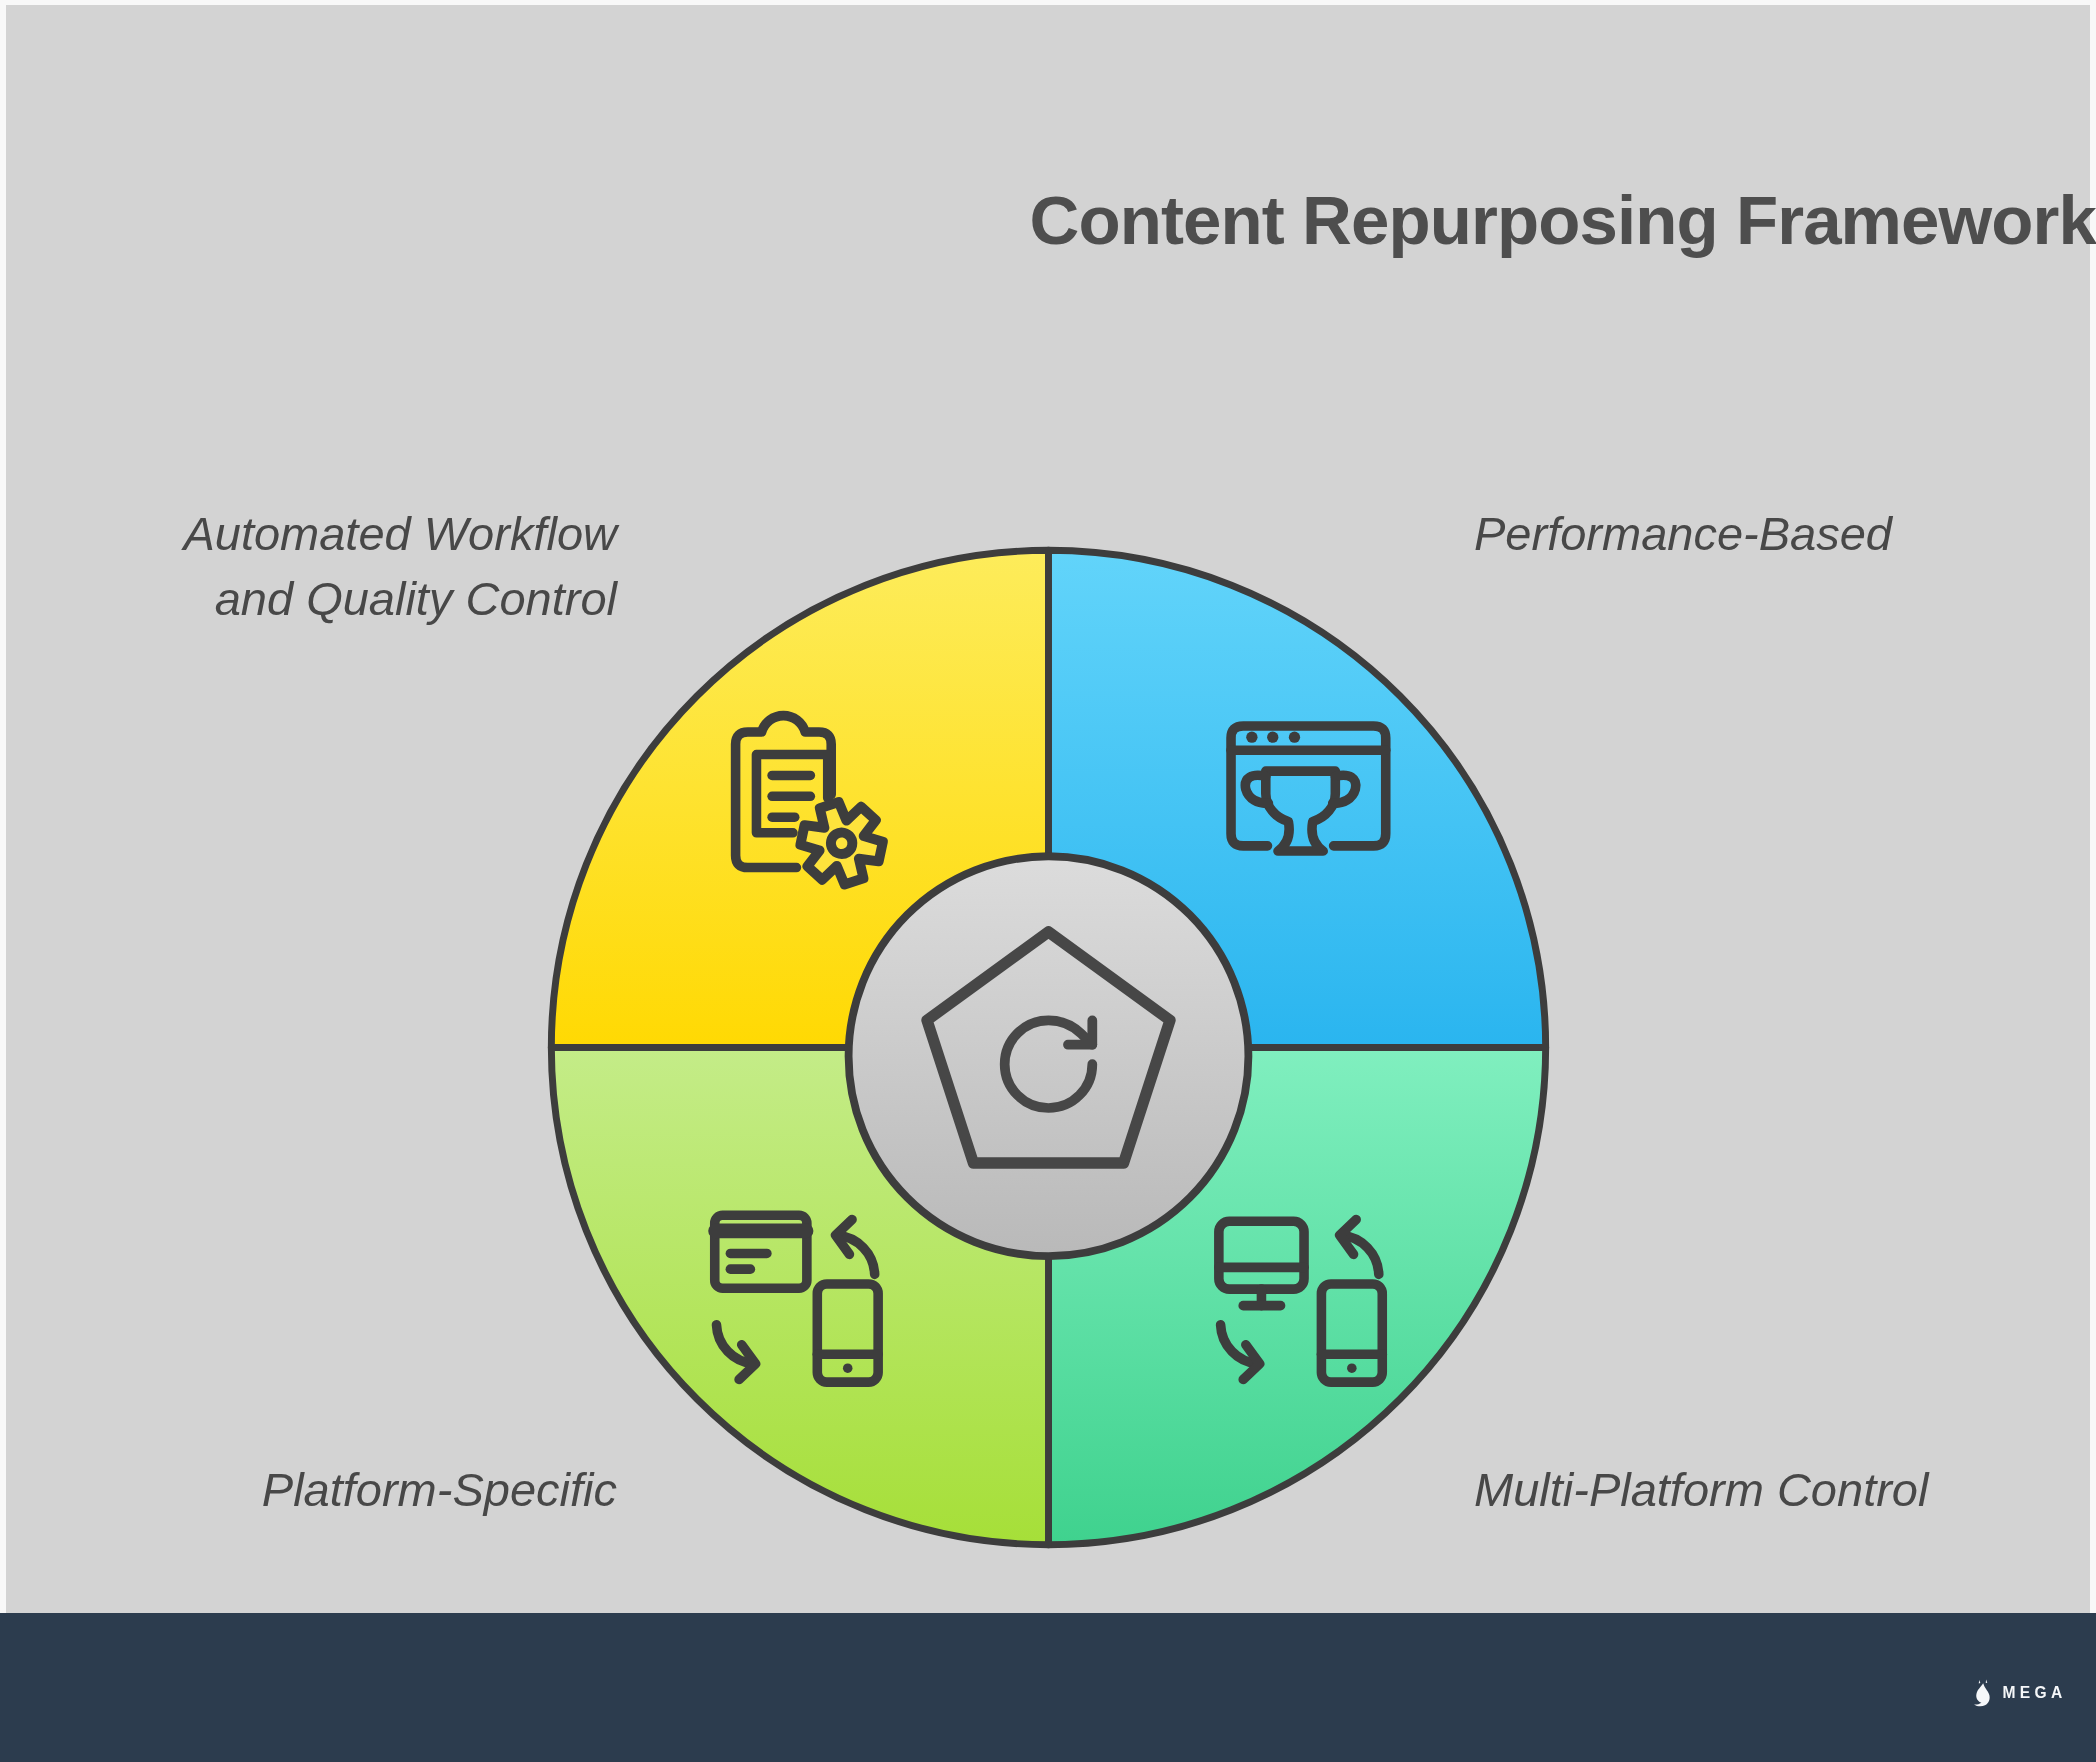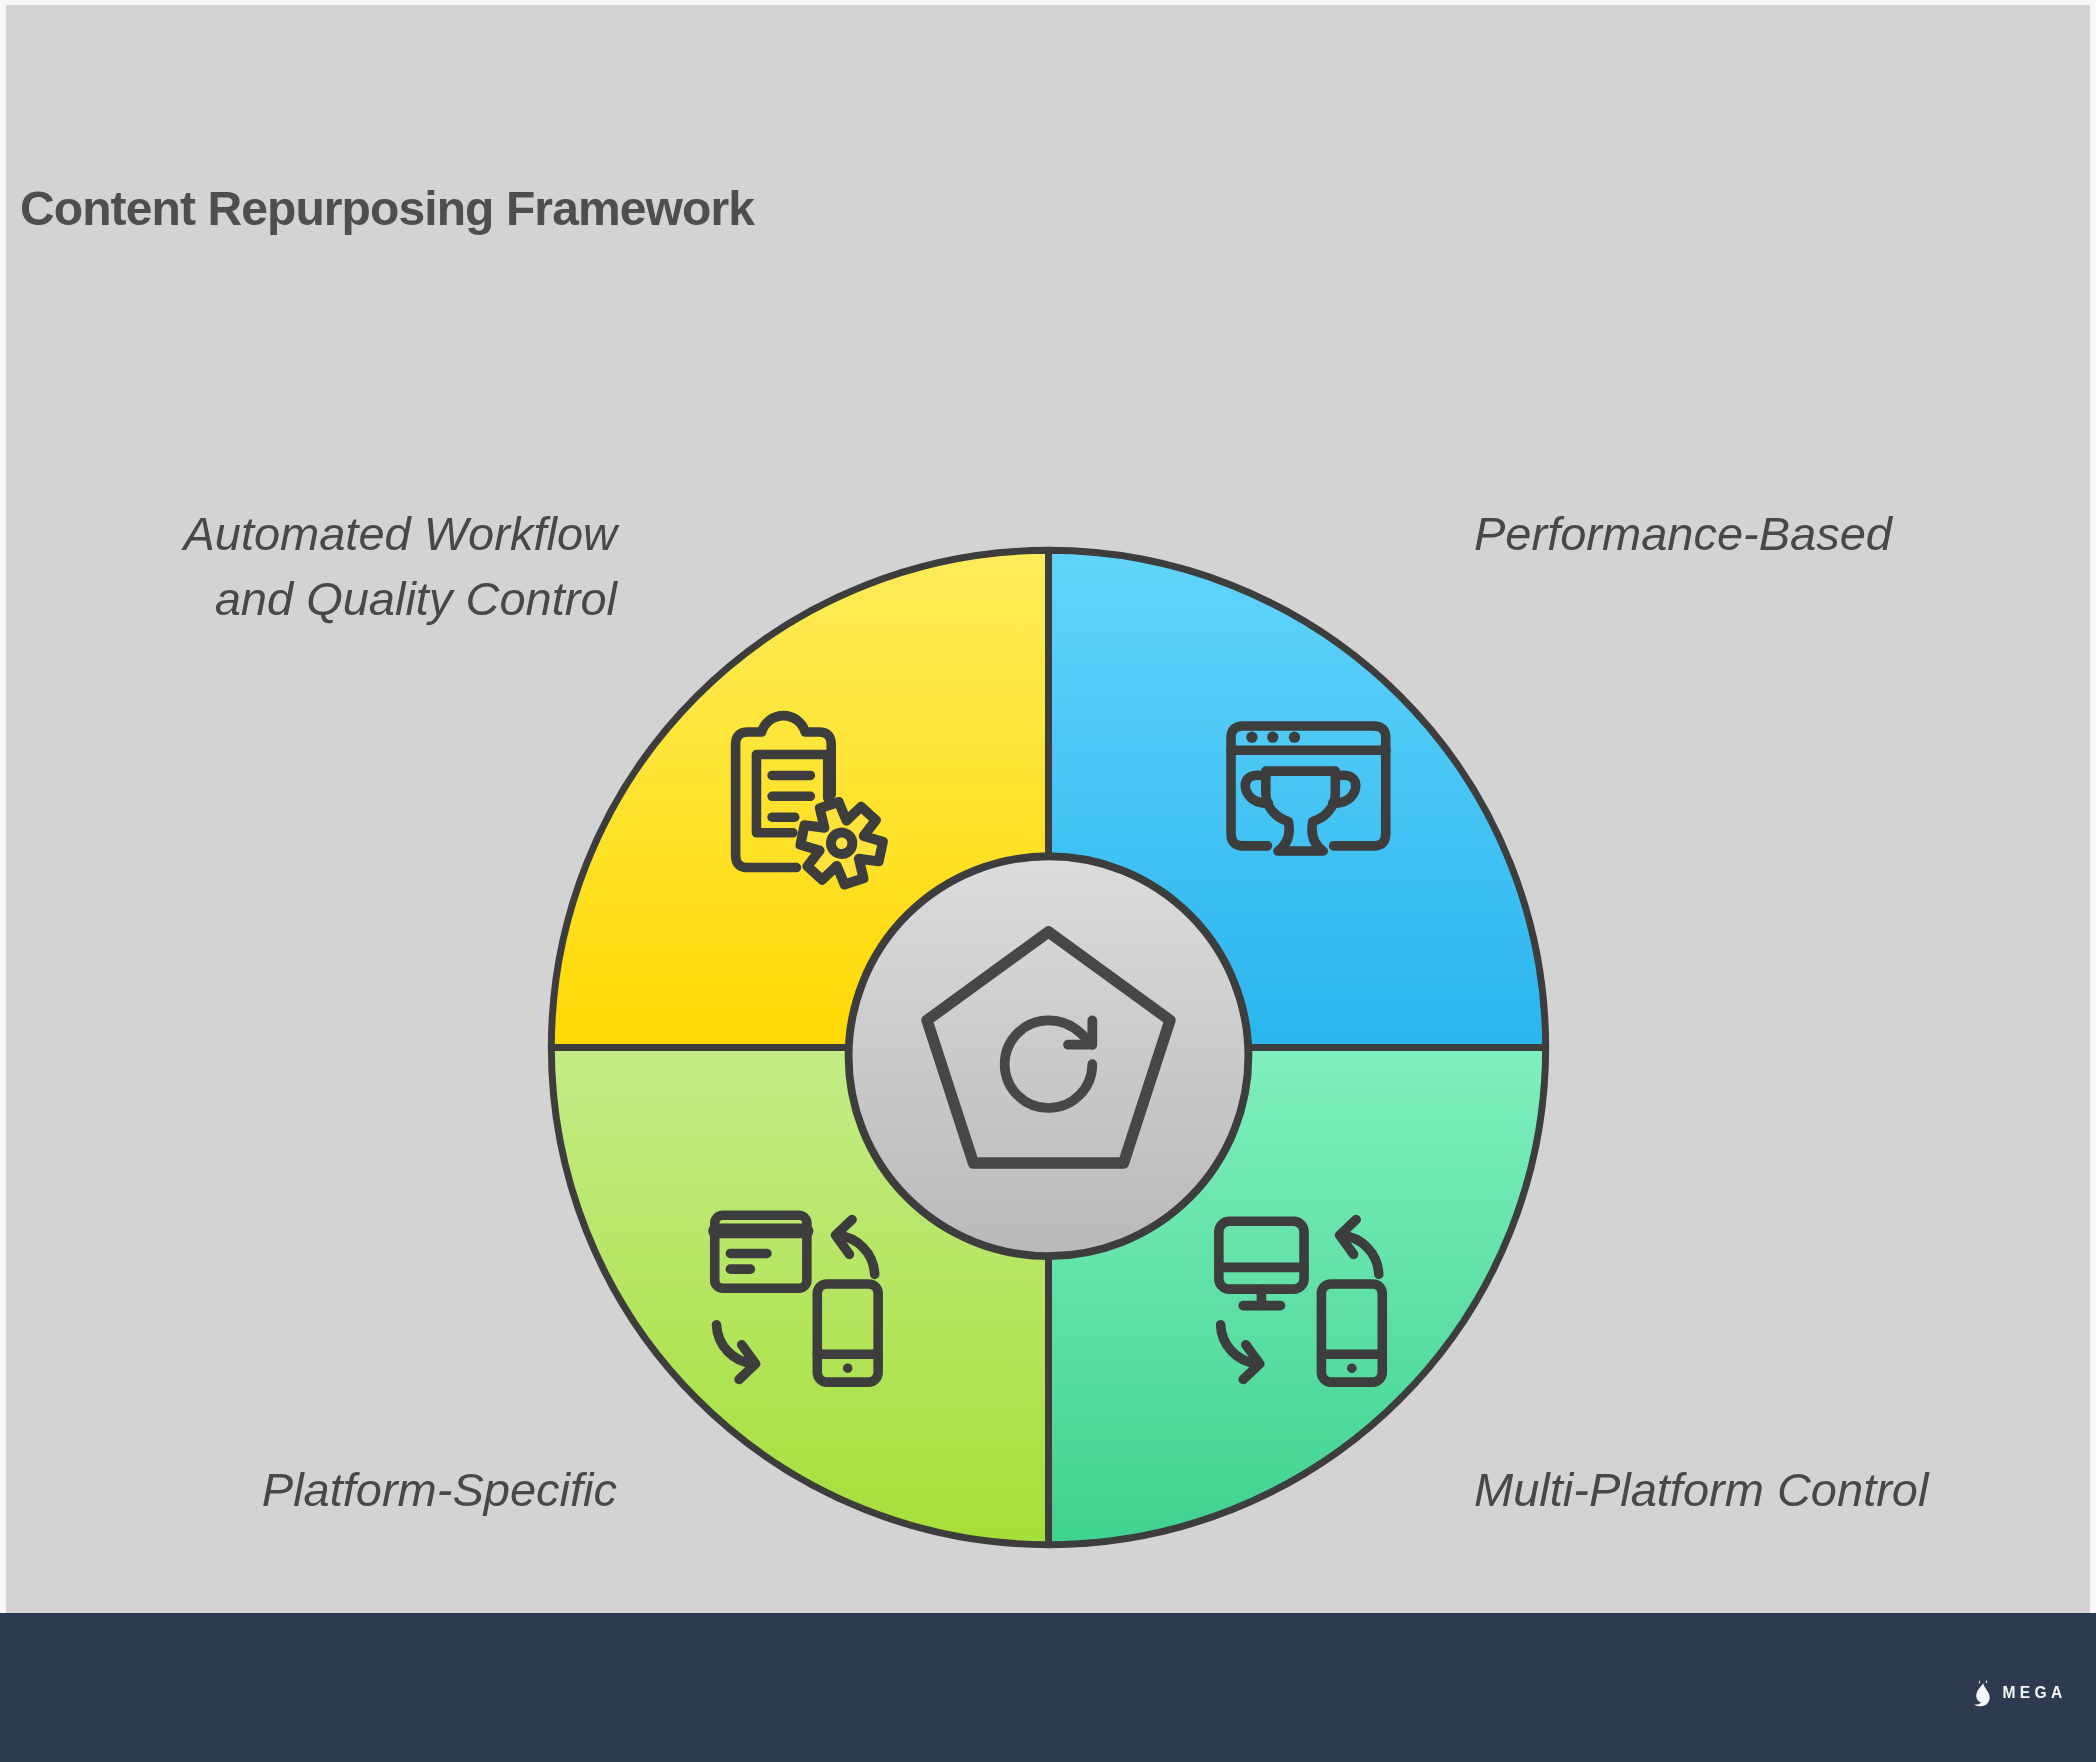--- a/index.html
+++ b/index.html
@@ -12,22 +12,22 @@
   }
   .canvas{
     position:absolute;
     left:6px;top:5.2px;right:6px;
     height:1608px;
     background:#d3d3d3;
   }
   .title{
     position:absolute;
     left:0;right:0;top:181px;
-    text-align:left;
-    font-size:48px;
+    text-align:right;
+    font-size:69px;
     font-weight:bold;
     color:#4e4e4e;
     letter-spacing:-0.9px;
     padding-left:20px;
   }
   .seg-label{
     position:absolute;
     font-size:47px;
     line-height:1.38;
     color:#484848;

